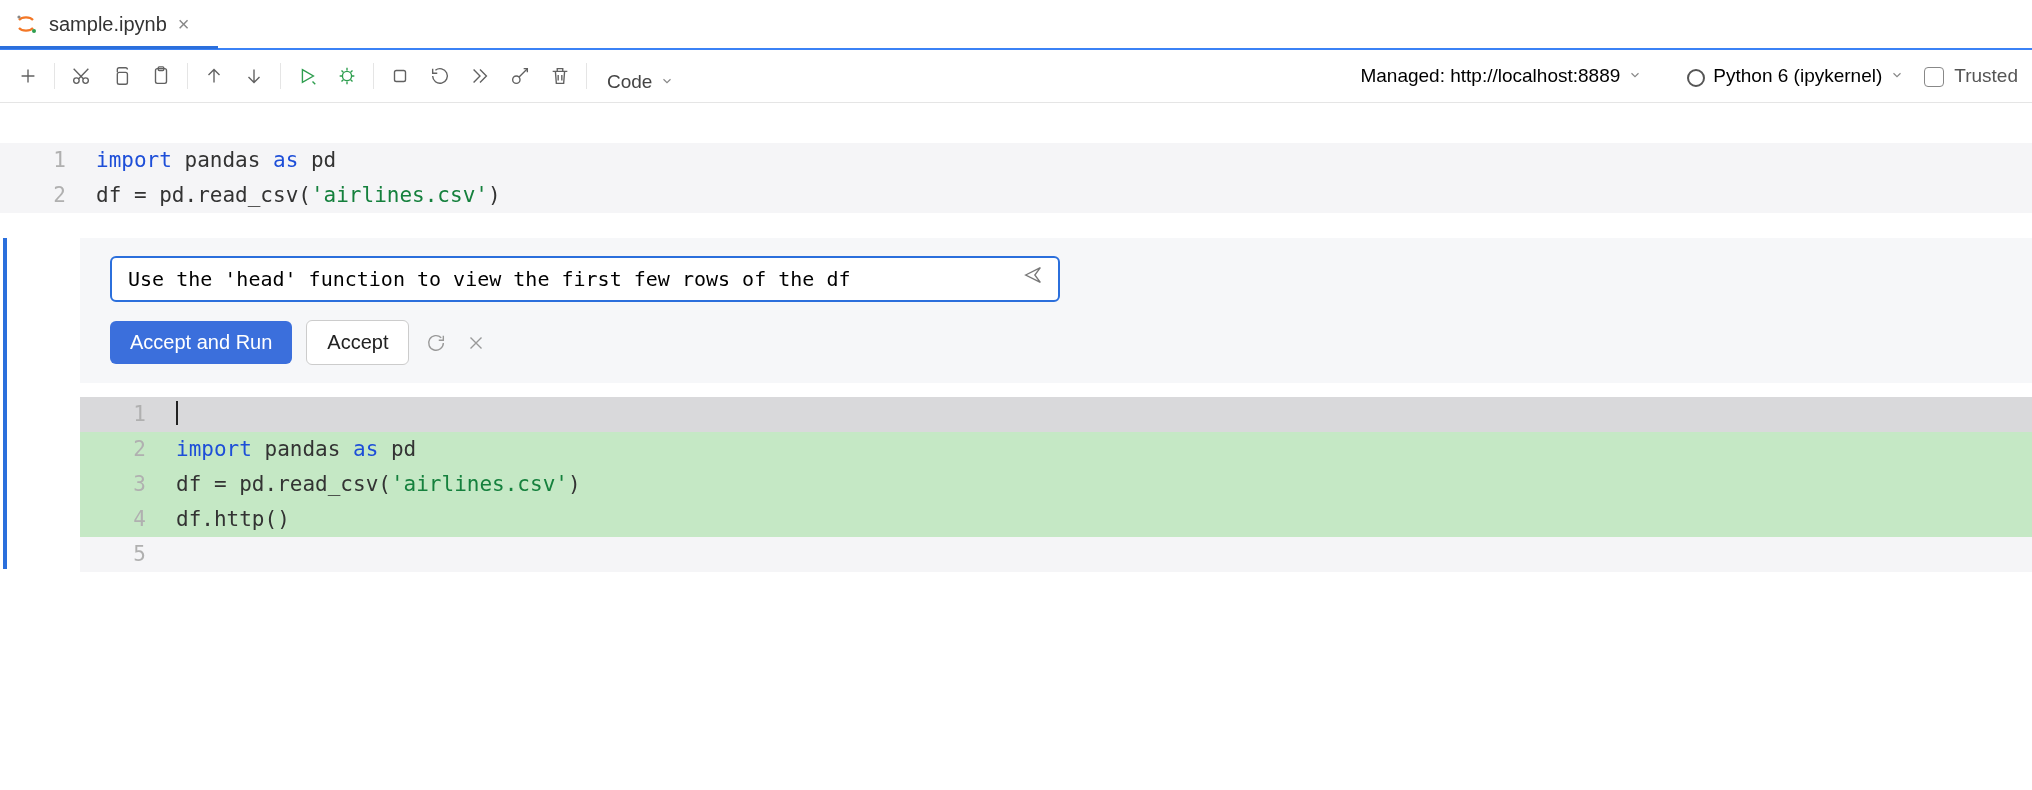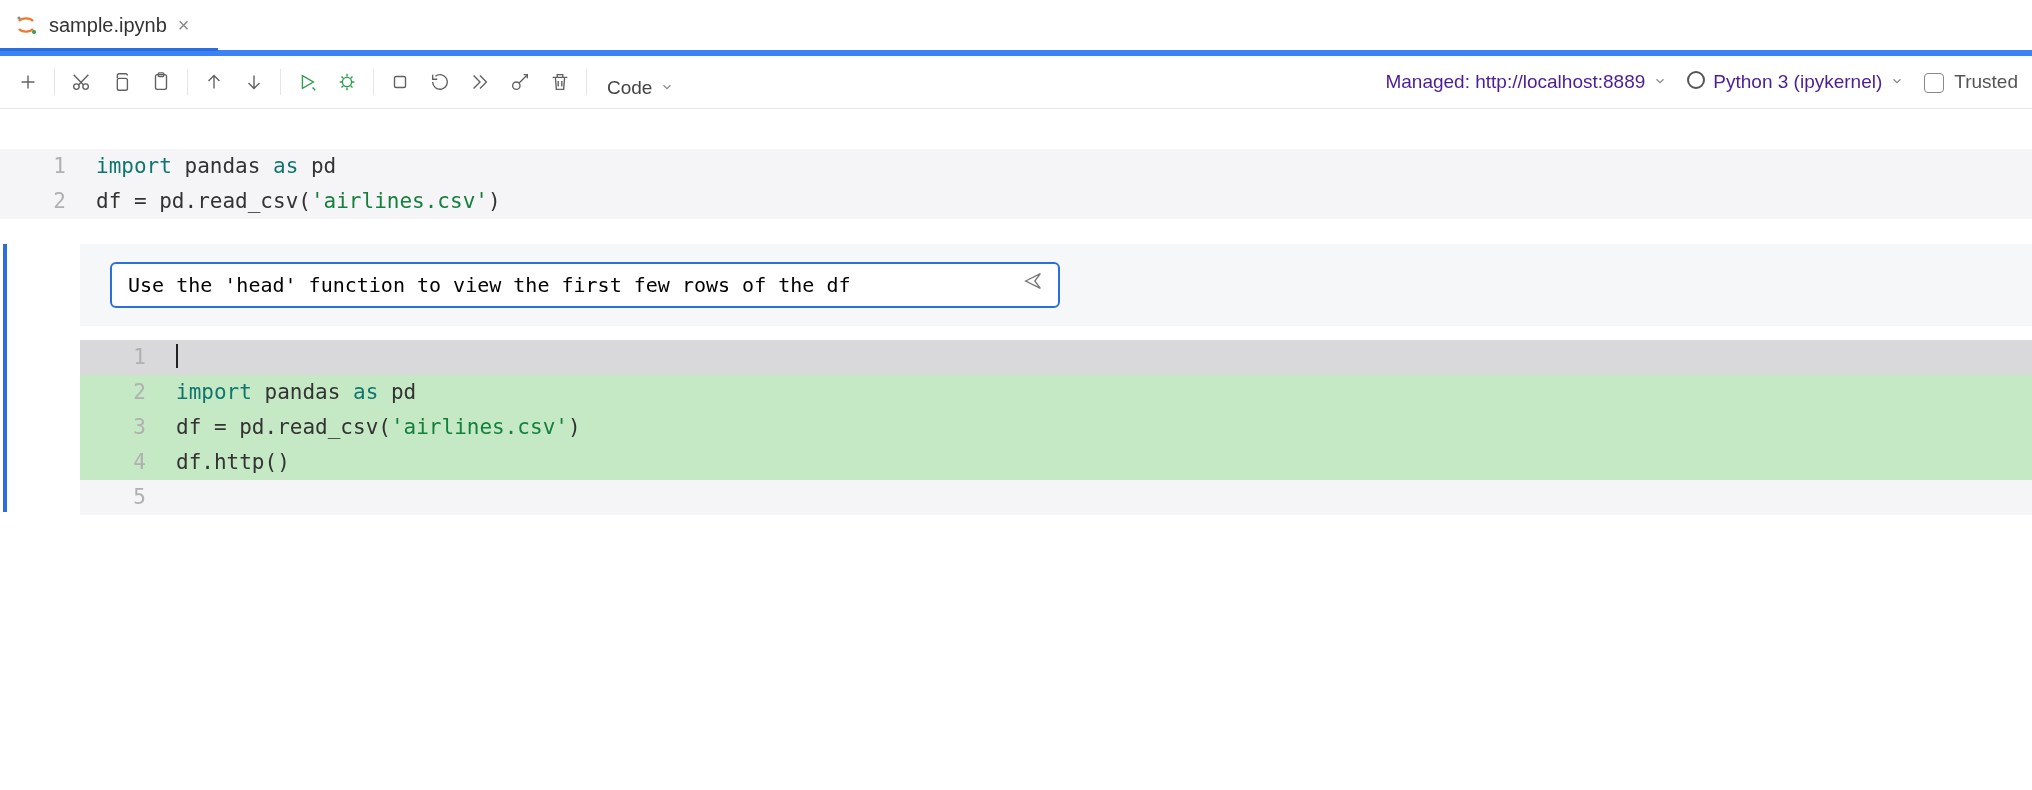--- a/index.html
+++ b/index.html
@@ -6,22 +6,22 @@
   body {
     margin: 0;
     font-family: -apple-system, BlinkMacSystemFont, "Segoe UI", Helvetica, Arial, sans-serif;
     font-size: 17px;
     color: #333;
     background: #fff;
   }
   .tab-bar {
     display: flex;
     align-items: flex-end;
-    border-bottom: 6px solid #3b82f6;
-    height: 56px;
+    border-bottom: 2px solid #3b82f6;
+    height: 50px;
     position: relative;
   }
   .tab {
     display: flex;
     align-items: center;
     padding: 0 14px;
     height: 100%;
     gap: 10px;
     position: relative;
     cursor: pointer;
@@ -59,21 +59,21 @@
   }
   .tb-btn svg { width: 22px; height: 22px; stroke: #616161; fill: none; stroke-width: 1.5; }
   .tb-btn.green svg { stroke: #2e9e4f; }
   .tb-dropdown {
     display: flex; align-items: center; gap: 8px;
     padding: 0 8px; height: 30px; cursor: pointer;
     color: #444; font-size: 19px; margin-top: 11px;
   }
   .chev { color: #888; }
   .toolbar-right { margin-left: auto; display: flex; align-items: center; gap: 20px; }
-  .managed, .kernel { font-size: 19px; color: #4c1d95; display: flex; align-items: flex-start; gap: 8px; cursor: pointer; }
+  .managed, .kernel { font-size: 19px; color: #000000; display: flex; align-items: flex-end; gap: 8px; cursor: pointer; margin-left: 25px; }
   .kernel-circle {
     width: 18px; height: 18px; border: 2px solid #555; border-radius: 50%;
   }
   .trusted { display: flex; align-items: flex-end; gap: 10px; font-size: 19px; color: #555; }
   .trusted-check { width: 20px; height: 20px; border: 1.5px solid #888; border-radius: 4px; }
 
   .notebook { padding: 40px 0 30px 0; }
   .cell { display: flex; }
   .gutter {
     width: 80px; flex-shrink: 0;
@@ -90,21 +90,21 @@
     width: 100%;
   }
   .code-body {
     flex: 1;
     font-family: ui-monospace, SFMono-Regular, Menlo, Consolas, monospace;
     font-size: 21px;
     line-height: 35px;
   }
   .cell-bg { background: #f5f5f7; }
   .code-line { height: 35px; padding-left: 16px; white-space: pre; }
-  .tok-kw { color: #0f766e; }
+  .tok-kw { color: #1d4ed8; }
   .tok-str { color: #15803d; }
 
   .prompt-area {
     margin: 25px 0 0 0;
     padding: 18px 2px 18px 14px;
     background: #f6f7f9;
     position: relative;
   }
   .left-marker {
     position: absolute;
@@ -290,21 +290,21 @@
     <div class="managed">
       <span>Managed: http://localhost:8889</span>
       <span class="chev">
         <svg width="14" height="14" viewBox="0 0 24 24" fill="none" stroke="#888" stroke-width="2">
             <path d="M6 9l6 6 6-6"></path>
           </svg>
       </span>
     </div>
     <div class="kernel">
       <span class="kernel-circle"></span>
-      <span>Python 3 (ipykernel)</span>
+      <span>Python 6 (ipykernel)</span>
       <span class="chev">
         <svg width="14" height="14" viewBox="0 0 24 24" fill="none" stroke="#888" stroke-width="2">
             <path d="M6 9l6 6 6-6"></path>
           </svg>
       </span>
     </div>
     <div class="trusted">
       <span class="trusted-check"></span>
       <span>Trusted</span>
     </div>
@@ -331,20 +331,35 @@
         <div class="left-marker"></div>
         <div class="prompt-wrapper">
           <div class="prompt-input">
             <input type="text" value="Use the 'head' function to view the first few rows of the df" style="">
             <span class="send-icon">
               <svg viewBox="0 0 24 24">
                   <path d="M4 12 L20 4 L14 12 L20 20 Z"></path>
                 </svg>
             </span>
           </div>
+          <div class="prompt-actions">
+            <button class="btn-primary">Accept and Run</button>
+            <button class="btn-secondary">Accept</button>
+            <span class="action-icon">
+              <svg viewBox="0 0 24 24">
+                  <path d="M20 12a8 8 0 1 1-2.3-5.7"></path>
+                  <path d="M20 4v5h-5"></path>
+                </svg>
+            </span>
+            <span class="action-icon">
+              <svg viewBox="0 0 24 24">
+                  <path d="M6 6l12 12M18 6L6 18"></path>
+                </svg>
+            </span>
+          </div>
         </div>
       </div>
 
       <div class="diff-cell">
         <div class="diff-line diff-gray">
           <div class="diff-gut">1</div>
           <div class="diff-code"><span class="cursor"></span></div>
         </div>
         <div class="diff-line diff-green">
           <div class="diff-gut">2</div>

